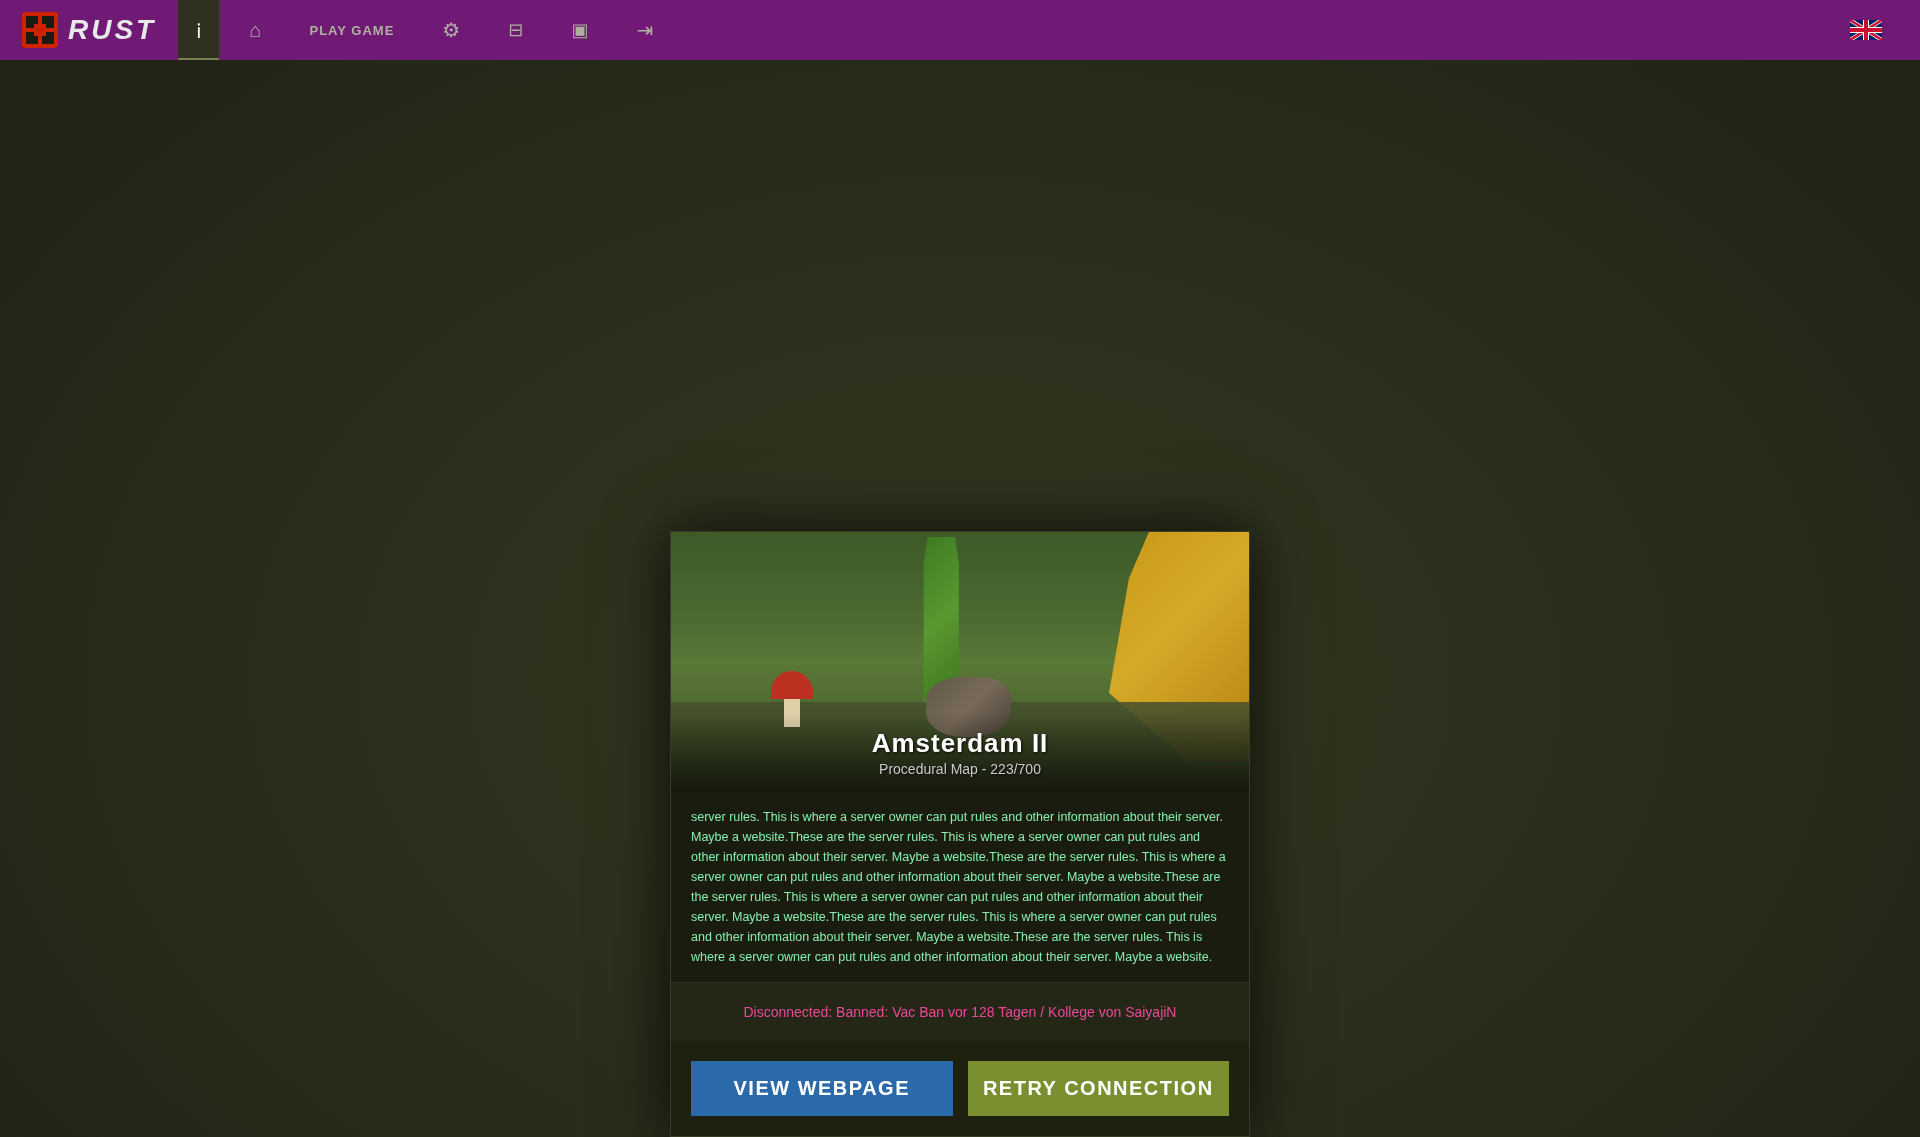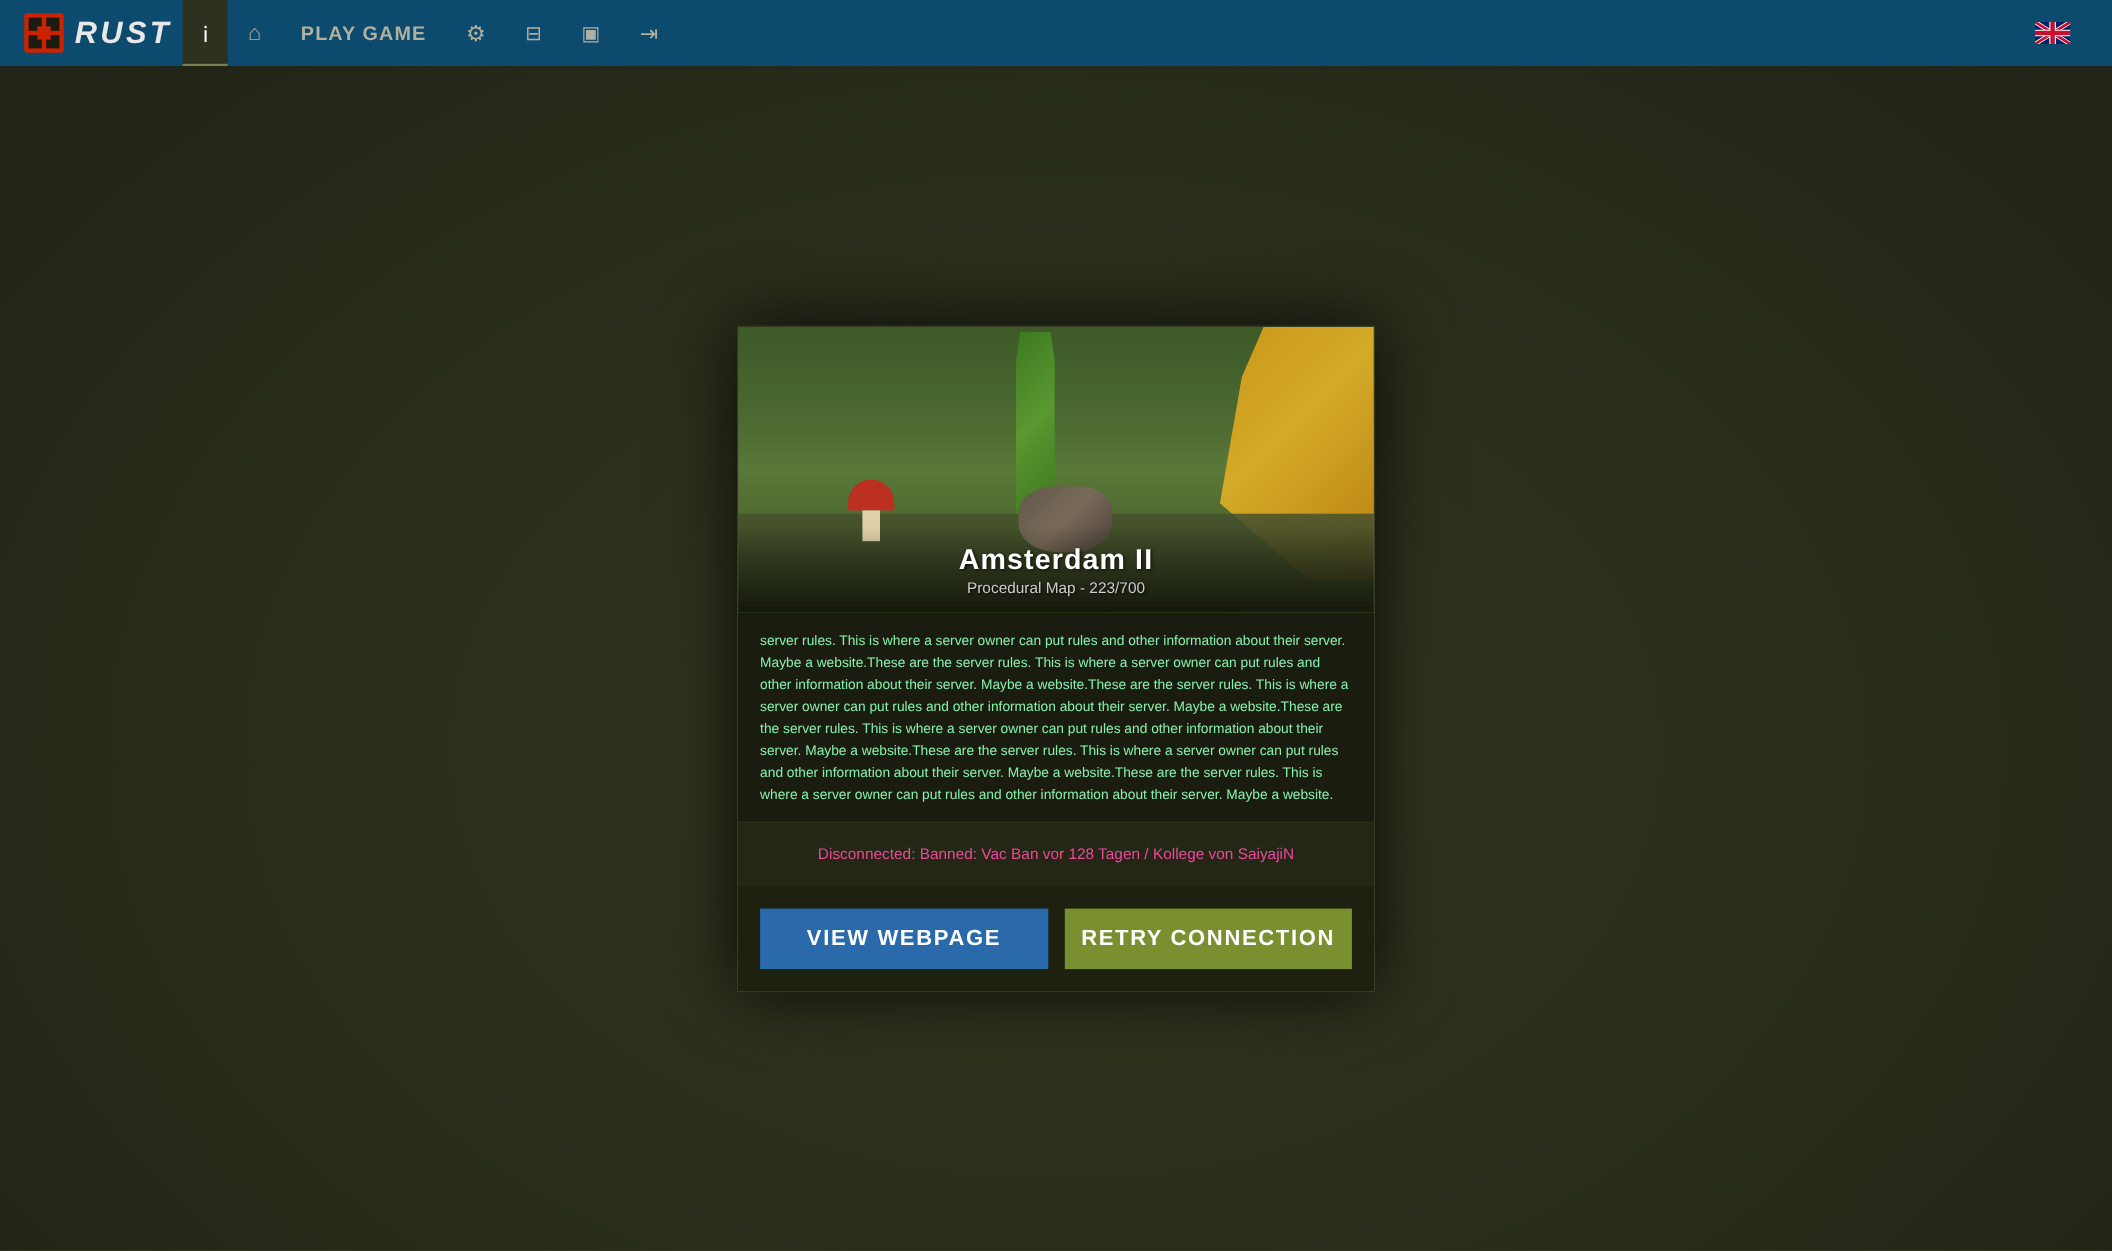--- a/index.html
+++ b/index.html
@@ -22,25 +22,25 @@
         radial-gradient(ellipse at 50% 60%, rgba(50,55,30,0.8) 0%, rgba(30,33,20,0.95) 100%);
       z-index: 0;
     }
 
     
     .navbar {
       position: relative;
       z-index: 10;
       width: 100%;
       height: 60px;
-      background-color: #0c4a6e;
+      background-color: #701a75;
       display: flex;
       align-items: center;
       padding: 0 20px;
-      gap: 0;
+      gap: 12px;
     }
 
     .navbar-logo {
       display: flex;
       align-items: center;
       gap: 8px;
       margin-right: 10px;
     }
 
     .rust-logo-icon {
@@ -79,21 +79,21 @@
       content: '';
       position: absolute;
       bottom: 0;
       left: 0;
       right: 0;
       height: 2px;
       background: #7a8050;
     }
 
     .nav-item-text {
-      font-size: 18px;
+      font-size: 13px;
       font-weight: 600;
       letter-spacing: 1px;
       text-transform: uppercase;
       text-align: right;
     }
 
     .nav-spacer {
       flex: 1;
     }
 
@@ -103,21 +103,21 @@
       height: 20px;
     }
 
     
     .main-content {
       position: relative;
       z-index: 5;
       width: 100%;
       height: calc(1137px - 60px);
       display: flex;
-      align-items: center;
+      align-items: flex-end;
       justify-content: center;
     }
 
     
     .modal {
       width: 580px;
       background-color: #1e2010;
       border: 1px solid #3a3d25;
       box-shadow: 0 0 60px rgba(0,0,0,0.8);
       overflow: hidden;

